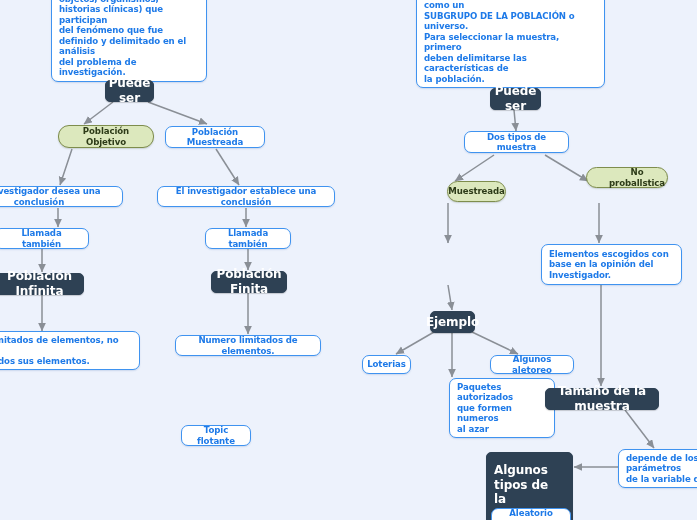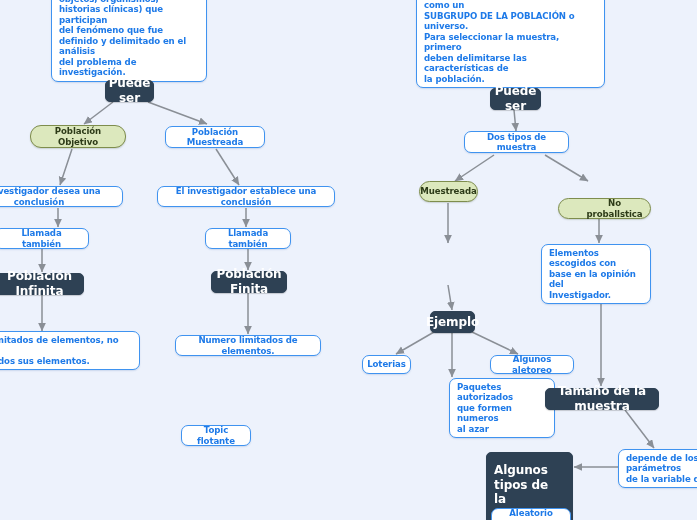--- a/index.html
+++ b/index.html
@@ -66,20 +66,21 @@
 
   
   .n-green {
     background: #dce8bd;
     color: #2d3b18;
     border: 1.6px solid #7e8d4d;
     border-radius: 11px;
     font-size: 8.6px;
     padding: 3px 7px;
     box-shadow: 0 1px 1.5px rgba(40,60,20,0.18);
+    margin-left: 28px;
   }
 
   .n-left   { justify-content: flex-start; text-align: left; }
 </style>
 </head>
 <body>
 
 <div id="canvas">
 
   <svg id="edges" viewBox="0 0 697 520">
@@ -160,24 +161,24 @@
 Para seleccionar la muestra, primero
 deben delimitarse las características de
 la población.</div>
 
   <div class="node n-dark" style="left:490px; top:88px; width:51px; height:21px;">Puede ser</div>
 
   <div class="node n-blue" style="left:464px; top:131px; width:105px; height:22px;">Dos tipos de muestra</div>
 
   <div class="node n-green" style="left:419px; top:181px; width:59px; height:21px;">Muestreada</div>
 
-  <div class="node n-green" style="left:558px; top:198px; width:93px; height:21px;padding-left:27px;">No proballstica</div>
-
-
-  <div class="node n-blue n-left" style="left:541px; top:244px; width:110px; min-height:41px;">Elementos escogidos con
+  <div class="node n-green" style="left:558px; top:167px; width:82px; height:21px;padding-left:27px;">No proballstica</div>
+
+
+  <div class="node n-blue n-left" style="left:541px; top:244px; width:141px; min-height:41px;">Elementos escogidos con
 base en la opinión del
 Investigador.</div>
 
   <div class="node n-dark" style="left:430px; top:311px; width:45px; height:20px;">Ejemplo</div>
 
   <div class="node n-blue" style="left:362px; top:355px; width:49px; height:19px;">Loterias</div>
 
   <div class="node n-blue" style="left:490px; top:355px; width:84px; height:19px;">Algunos aletoreo</div>
 
   <div class="node n-blue n-left" style="left:401px; top:378px; width:106px; min-height:41px;margin-left:48px;">Paquetes autorizados

